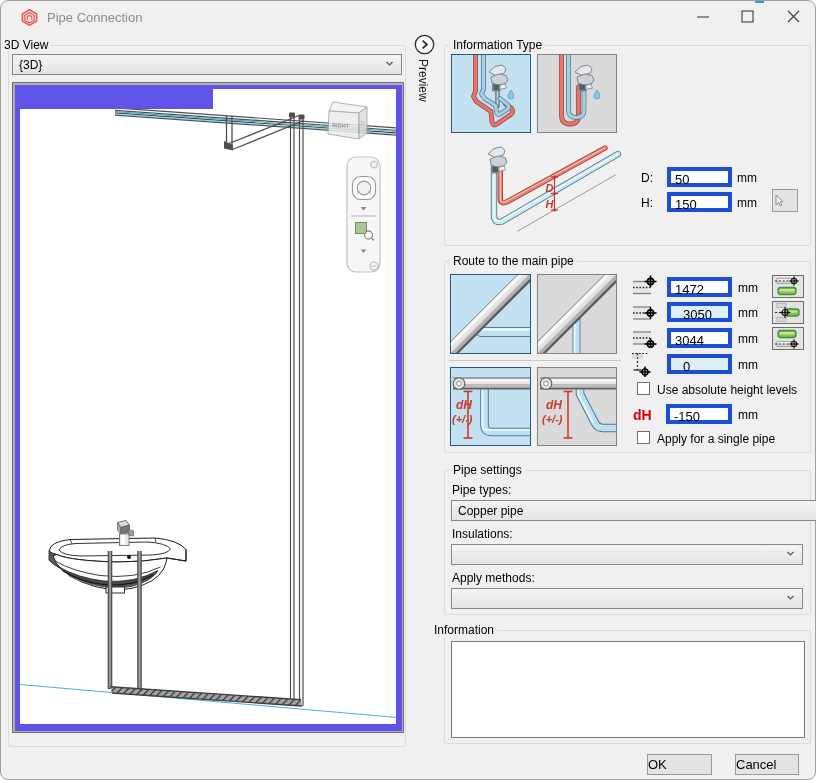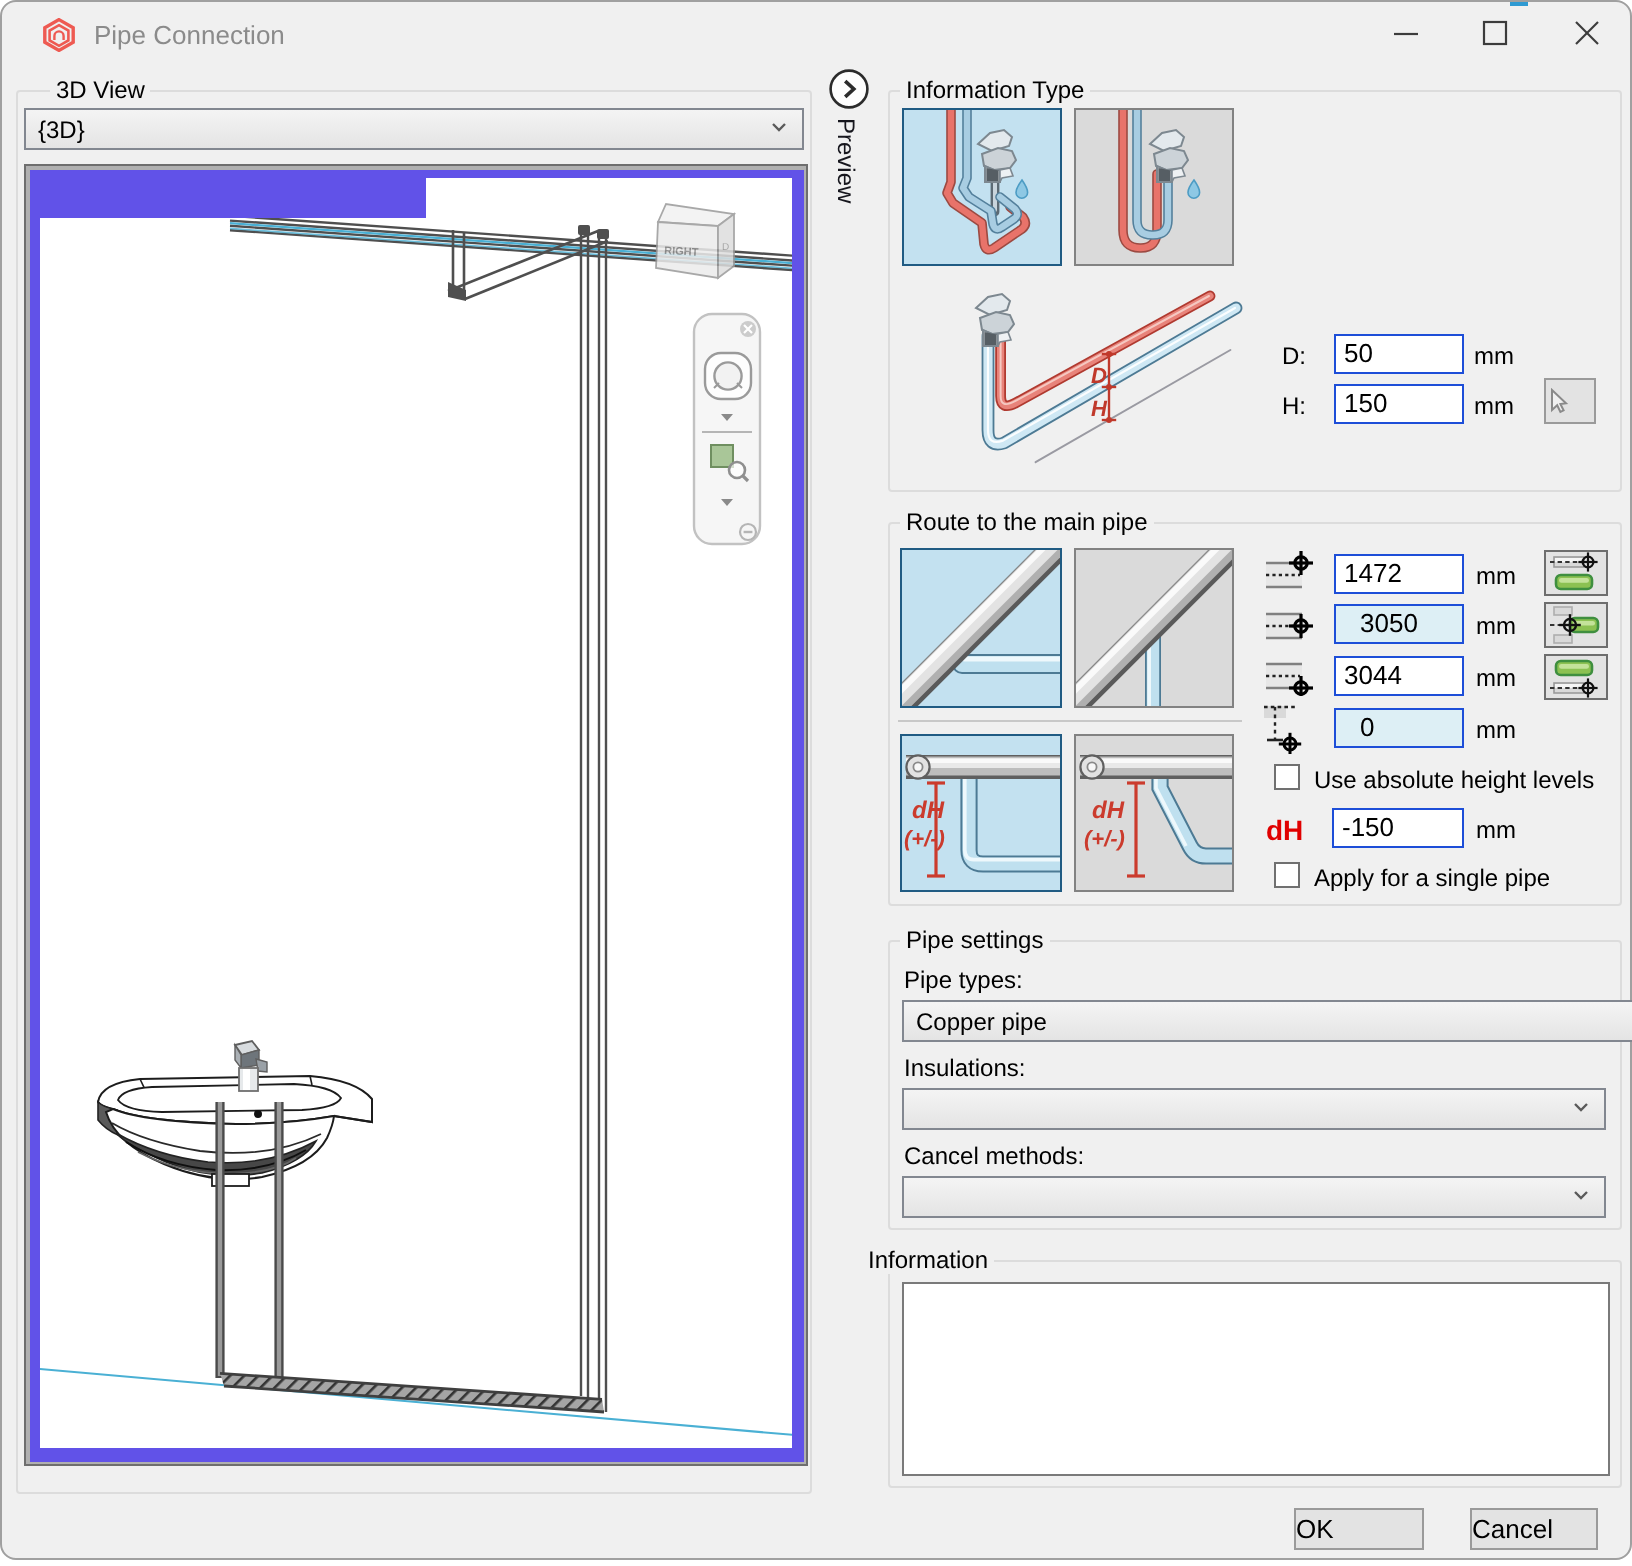--- a/index.html
+++ b/index.html
@@ -5,21 +5,21 @@
   * { margin:0; padding:0; box-sizing:border-box; }
   html,body { width:816px; height:783px; background:#ffffff; font-family:"Liberation Sans", sans-serif; }
   #win {
     position:absolute; left:0; top:0; width:816px; height:780px;
     background:#f0f0f0; border:1px solid #a0a0a0; border-radius:8px;
   }
   .abs { position:absolute; }
   .lbl { position:absolute; font-size:12px; color:#000; white-space:nowrap; }
   .group { position:absolute; border:1px solid #dcdcdc; border-radius:2px; }
   .gtitle { position:absolute; font-size:12px; color:#000; background:#f0f0f0; padding:0 3px; white-space:nowrap; }
-  .input { position:absolute; background:#fff; border:1px solid #1d4ed8; font-size:13px; color:#000; line-height:17px; padding-left:4px; }
+  .input { position:absolute; background:#fff; border:4px solid #1d4ed8; font-size:13px; color:#000; line-height:17px; padding-left:4px; }
   .input.blue { background:#ddeff5;padding-left:12px; }
   .combo { position:absolute; background:linear-gradient(#f4f4f4,#e4e4e4); border:1px solid #828790; font-size:12px; color:#000; }
   .combo .ctext { position:absolute; left:6px; top:3px; }
   .combo .arrow { position:absolute; right:7px; top:4px; width:9px; height:9px; }
   .chk { position:absolute; width:13px; height:13px; background:#fff; border:1px solid #707070; }
   .btn { position:absolute; background:#e3e3e3; border:1px solid #9a9a9a; font-size:13px; color:#000; }
   .thumb { position:absolute; }
 </style>
 </head>
 <body>
@@ -33,21 +33,21 @@
   </svg>
   <div class="abs" style="left:46px;top:9px;font-size:13px;color:#8b8b8b;">Pipe Connection</div>
   <svg class="abs" style="left:692px;top:6px" width="110" height="20" viewBox="0 0 110 20">
     <line x1="4" y1="10" x2="16" y2="10" stroke="#3c3c3c" stroke-width="1.1"></line>
     <rect x="49" y="4" width="11" height="11" fill="none" stroke="#3c3c3c" stroke-width="1.1"></rect>
     <line x1="95" y1="4" x2="106" y2="15" stroke="#3c3c3c" stroke-width="1.1"></line>
     <line x1="106" y1="4" x2="95" y2="15" stroke="#3c3c3c" stroke-width="1.1"></line>
   </svg>
 
   <div class="group" style="left:7px;top:44px;width:398px;height:702px;"></div>
-  <div class="gtitle" style="left:24px;top:37px;">3D View</div>
+  <div class="gtitle" style="left:0;top:37px;">3D View</div>
   <div class="combo" style="left:11px;top:53px;width:390px;height:21px;">
     <span class="ctext">{3D}</span>
     <svg class="arrow" viewBox="0 0 9 9">
         <path d="M1.5 3 L4.5 6 L7.5 3" fill="none" stroke="#5a5a5a" stroke-width="1.2"></path>
       </svg>
   </div>
 
   <div class="abs" style="left:11px;top:81px;width:392px;height:651px;border:1px solid #6e6e6e;background:#b0b0b0;"></div>
   <div class="abs" style="left:14px;top:84px;width:387px;height:646px;background:#6152e8;"></div>
   <div class="abs" style="left:19px;top:88px;width:376px;height:635px;background:#ffffff;overflow:hidden;">
@@ -428,21 +428,21 @@
     <svg class="arrow" viewBox="0 0 9 9">
         <path d="M1.5 3 L4.5 6 L7.5 3" fill="none" stroke="#5a5a5a" stroke-width="1.2"></path>
       </svg>
   </div>
   <div class="lbl" style="left:451px;top:526px;">Insulations:</div>
   <div class="combo" style="left:450px;top:543px;width:352px;height:21px;">
     <svg class="arrow" viewBox="0 0 9 9">
         <path d="M1.5 3 L4.5 6 L7.5 3" fill="none" stroke="#5a5a5a" stroke-width="1.2"></path>
       </svg>
   </div>
-  <div class="lbl" style="left:451px;top:570px;">Cancel methods:</div>
+  <div class="lbl" style="left:451px;top:570px;">Apply methods:</div>
   <div class="combo" style="left:450px;top:587px;width:352px;height:21px;">
     <svg class="arrow" viewBox="0 0 9 9">
         <path d="M1.5 3 L4.5 6 L7.5 3" fill="none" stroke="#5a5a5a" stroke-width="1.2"></path>
       </svg>
   </div>
 
   <div class="group" style="left:443px;top:629px;width:367px;height:114px;"></div>
   <div class="gtitle" style="left:430px;top:622px;">Information</div>
   <div class="abs" style="left:450px;top:640px;width:354px;height:97px;background:#fff;border:1px solid #7a7a7a;"></div>
 

